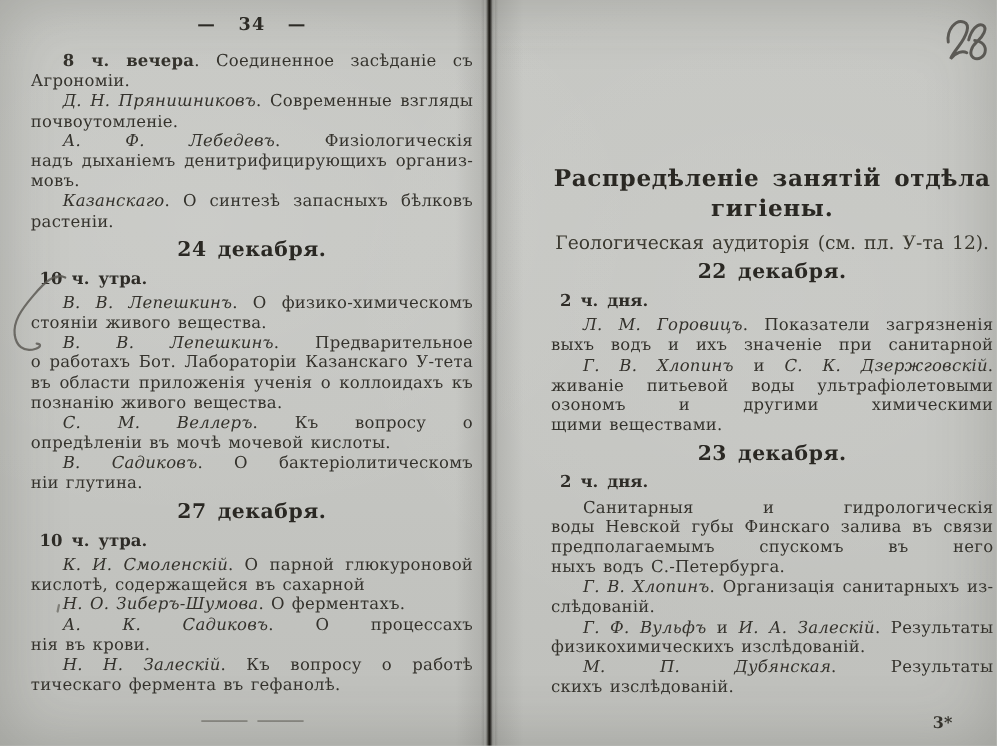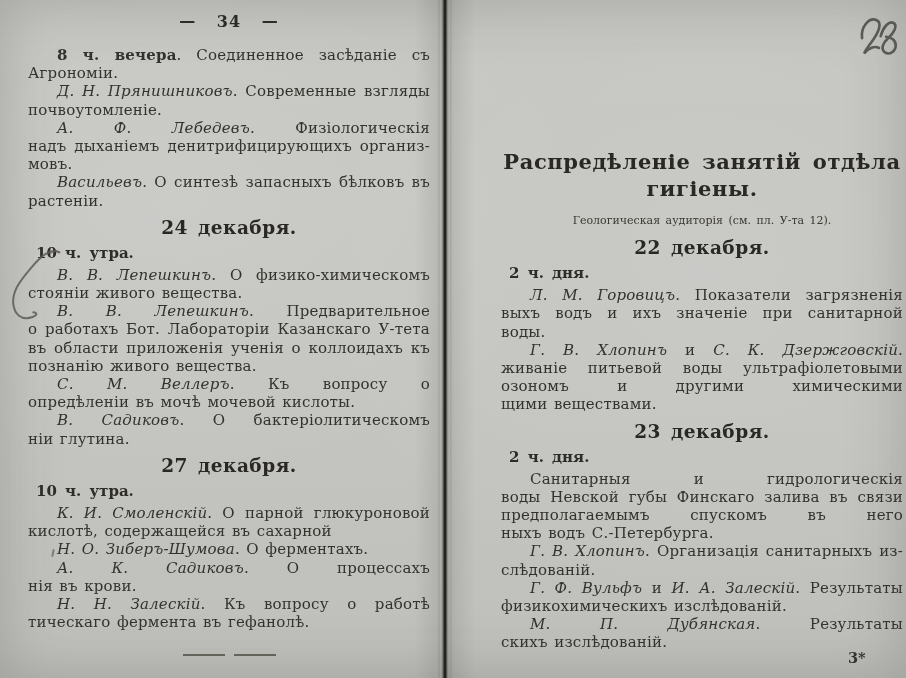--- a/index.html
+++ b/index.html
@@ -59,21 +59,21 @@
     height:18.2px;line-height:18.2px;margin:0 0 4px 0;
     font-weight:bold;font-size:15px;color:#2e2c27;text-indent:8px;word-spacing:3px;
   }
   .main-heading{margin:0 0 0 0;}
   .main-heading .mh-line{
     text-align:center;font-weight:bold;font-size:21px;line-height:27px;height:27px;
     color:#2a2823;letter-spacing:0.6px;word-spacing:4px;
   }
   .subtitle{
     margin-top:10px;height:18px;line-height:18px;text-align:center;
-    font-size:11px;color:#3a382f;word-spacing:2px;
+    font-size:17px;color:#3a382f;word-spacing:2px;
   }
   .rule{margin-top:14px;height:3px;text-align:center;}
   .rule .dash{display:inline-block;width:42px;height:1.6px;background:#4e4c45;
     vertical-align:middle;opacity:0.8;}
   .rule .dash + .dash{margin-left:9px;}
 
   .signature-mark{
     position:absolute;left:848px;top:649px;font-size:14.5px;font-weight:bold;color:#34322c;
   }
 
@@ -97,21 +97,21 @@
         <div class="para">
           <div class="line first just"><span class="i">Д. Н. Прянишниковъ</span><span>. Современные взгляды на</span></div>
           <div class="line"><span>почвоутомленіе.</span></div>
         </div>
         <div class="para">
           <div class="line first just"><span class="i">А. Ф. Лебедевъ</span><span>. Физіологическія изслѣдованія</span></div>
           <div class="line just"><span>надъ дыханіемъ денитрифицирующихъ организ-</span></div>
           <div class="line"><span>мовъ.</span></div>
         </div>
         <div class="para">
-          <div class="line first just"><span class="i">Васильевъ</span><span>. О синтезѣ запасныхъ бѣлковъ въ</span></div>
+          <div class="line first just"><span class="i">Казанскаго</span><span>. О синтезѣ запасныхъ бѣлковъ въ</span></div>
           <div class="line"><span>растеніи.</span></div>
         </div>
         <div class="date-heading">24 декабря.</div>
         <div class="time-label">10 ч. утра.</div>
         <div class="para">
           <div class="line first just"><span class="i">В. В. Лепешкинъ</span><span>. О физико-химическомъ со-</span></div>
           <div class="line"><span>стояніи живого вещества.</span></div>
         </div>
         <div class="para">
           <div class="line first just"><span class="i">В. В. Лепешкинъ</span><span>. Предварительное сообщеніе</span></div>
@@ -161,21 +161,20 @@
         <div class="main-heading">
           <div class="mh-line">Распредѣленіе занятій отдѣла</div>
           <div class="mh-line">гигіены.</div>
         </div>
         <div class="subtitle">Геологическая аудиторія (см. пл. У-та 12).</div>
         <div class="date-heading">22 декабря.</div>
         <div class="time-label">2 ч. дня.</div>
         <div class="para">
           <div class="line first just"><span class="i">Л. М. Горовицъ</span><span>. Показатели загрязненія питье-</span></div>
           <div class="line just"><span>выхъ водъ и ихъ значеніе при санитарной оцѣнкѣ</span></div>
-          <div class="line"><span>воды.</span></div>
         </div>
         <div class="para">
           <div class="line first just"><span class="i">Г. В. Хлопинъ</span><span> и </span><span class="i">С. К. Дзержговскій</span><span>. Обезвре-</span></div>
           <div class="line just"><span>живаніе питьевой воды ультрафіолетовыми лучами,</span></div>
           <div class="line just"><span>озономъ и другими химическими обеззараживаю-</span></div>
           <div class="line"><span>щими веществами.</span></div>
         </div>
         <div class="date-heading">23 декабря.</div>
         <div class="time-label">2 ч. дня.</div>
         <div class="para">

